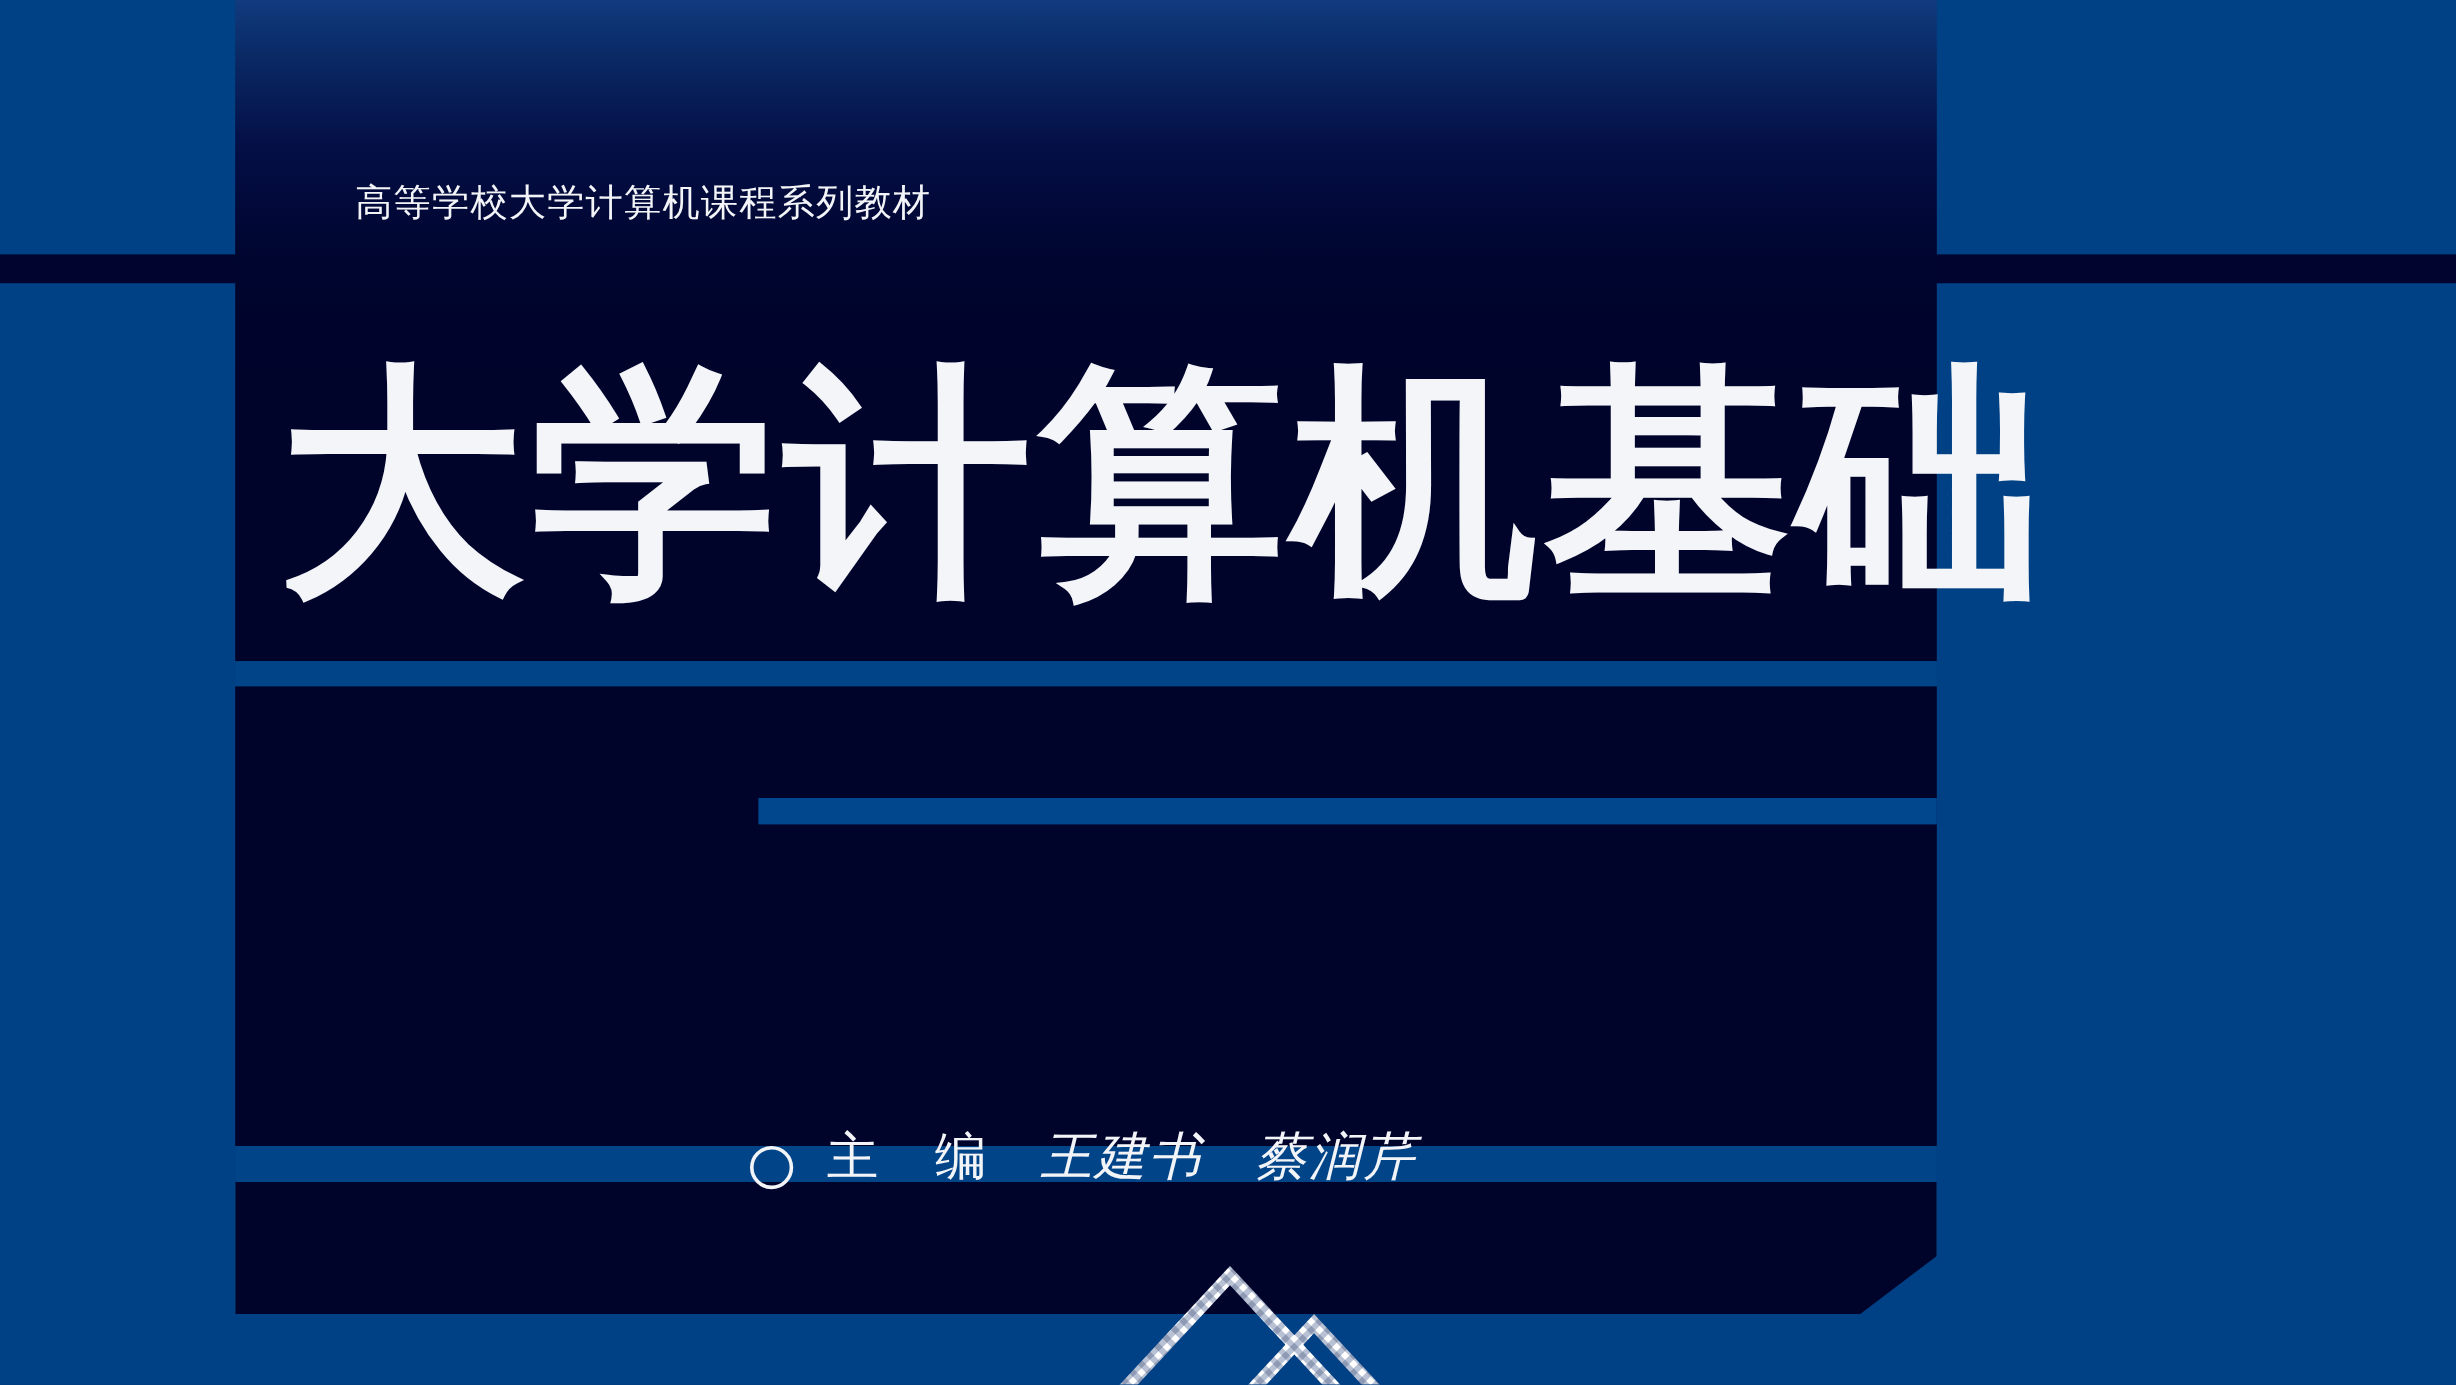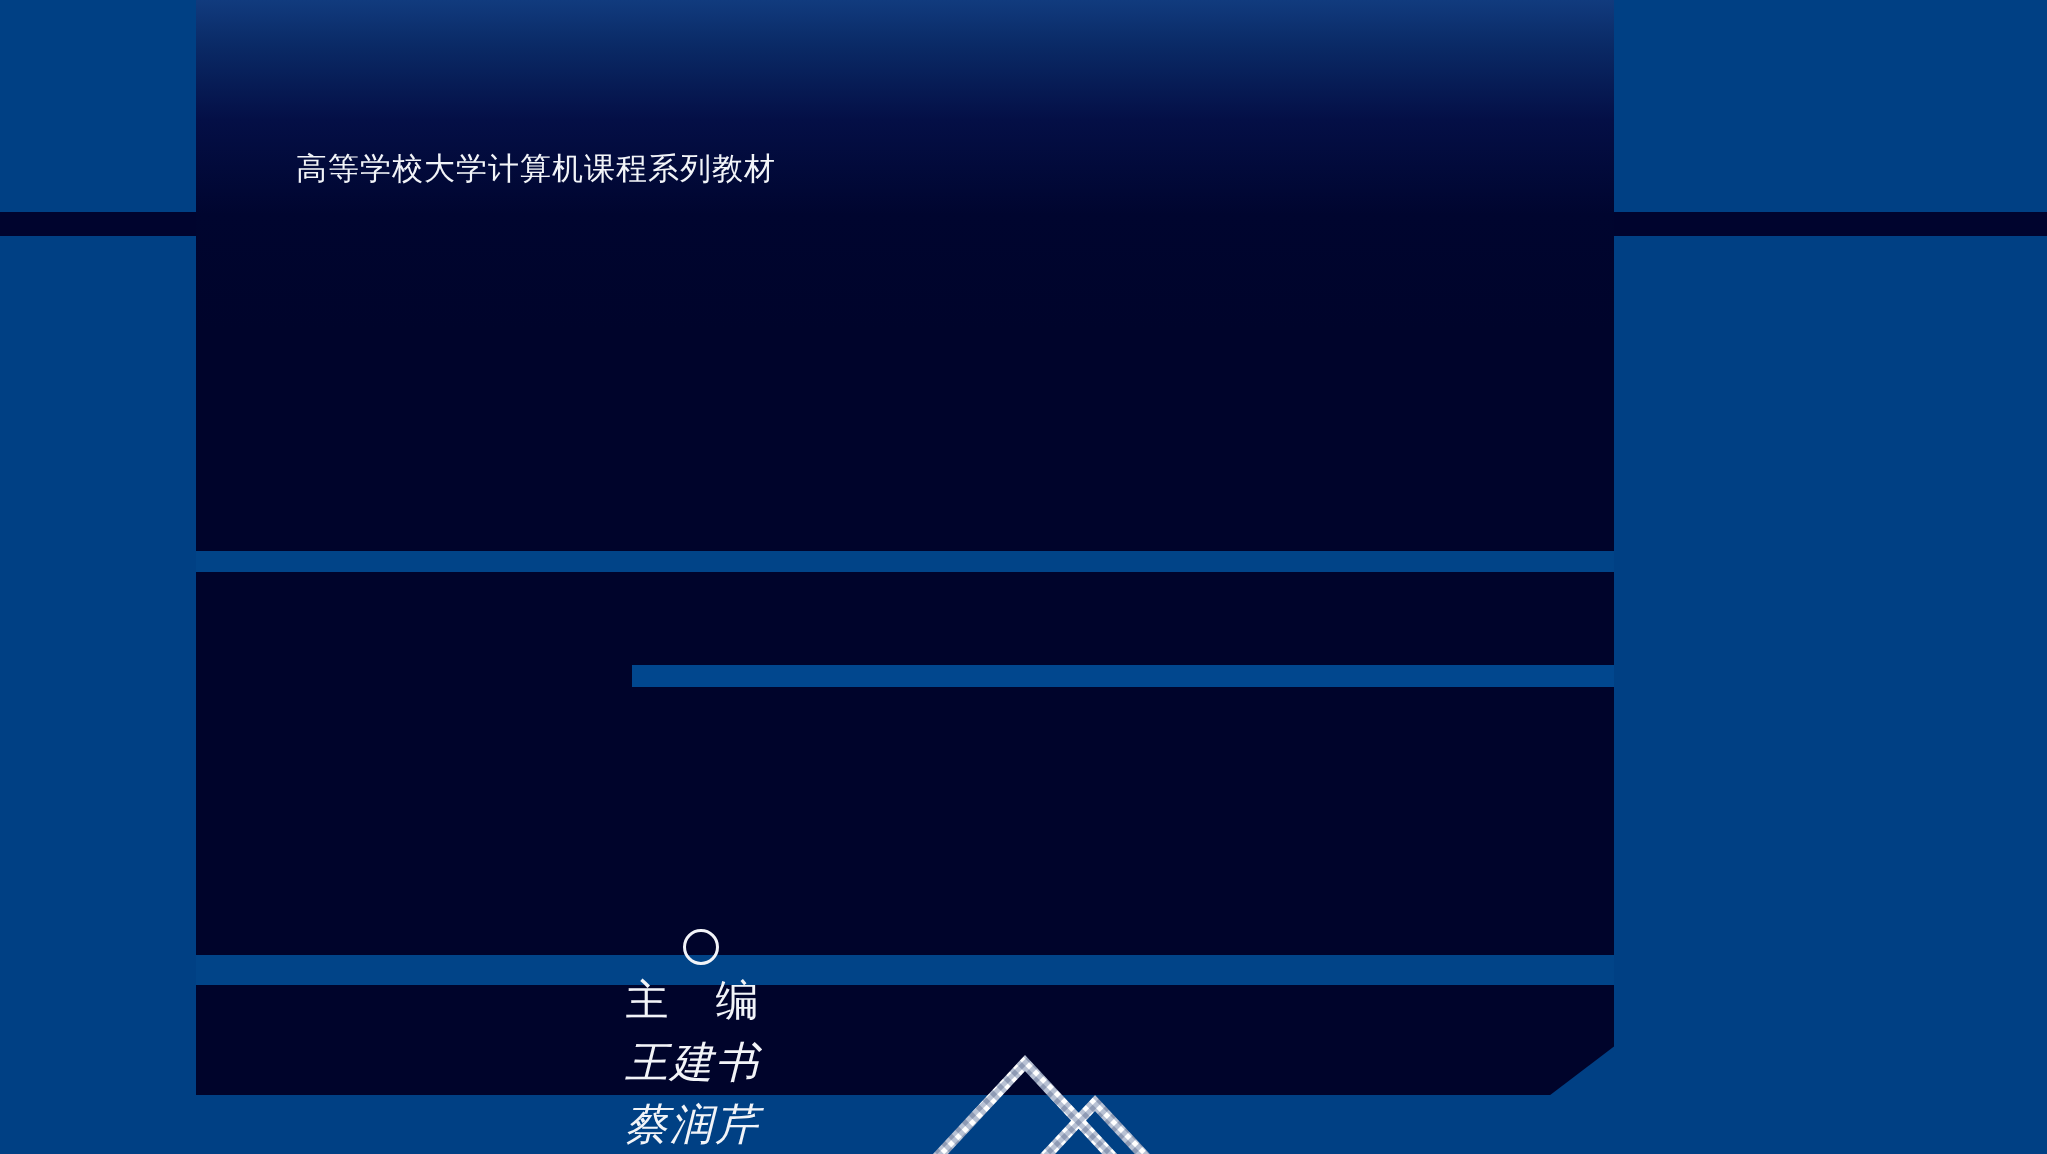--- a/index.html
+++ b/index.html
@@ -145,23 +145,22 @@
     position: absolute;
     left: 625px; top: 747px;
     color: #f2f4f8;
     font-size: 43px;
     line-height: 62px;
     letter-spacing: 2px;
     white-space: pre;
   }
   .author-row {
     display: flex;
-    align-items: center;
+    align-items: flex-end;
     white-space: pre;
-    flex-direction: column;
   }
   .bullet-ring {
     display: inline-block;
     width: 30px;
     height: 30px;
     border: 3px solid #f2f4f8;
     border-radius: 50%;
     margin-right: 28px;
     position: relative;
     top: -4px;
@@ -212,20 +211,21 @@
       </pattern>
     </defs>
     <g fill="none" stroke="url(#dash)" stroke-width="11">
       <polyline points="-10,156 95,43 200,156"></polyline>
       <polyline points="60,196 165,83 270,196"></polyline>
     </g>
   </svg>
 
   <div class="series-line">高等学校大学计算机课程系列教材</div>
 
+  <div class="book-title">大学计算机基础</div>
 
   <div class="authors">
 
     <div class="author-row">
       <span class="bullet-ring"></span>
       <span class="role">主　编</span>
       <span class="name">王建书</span>
       <span class="name">蔡润芹</span>
     </div>
 

